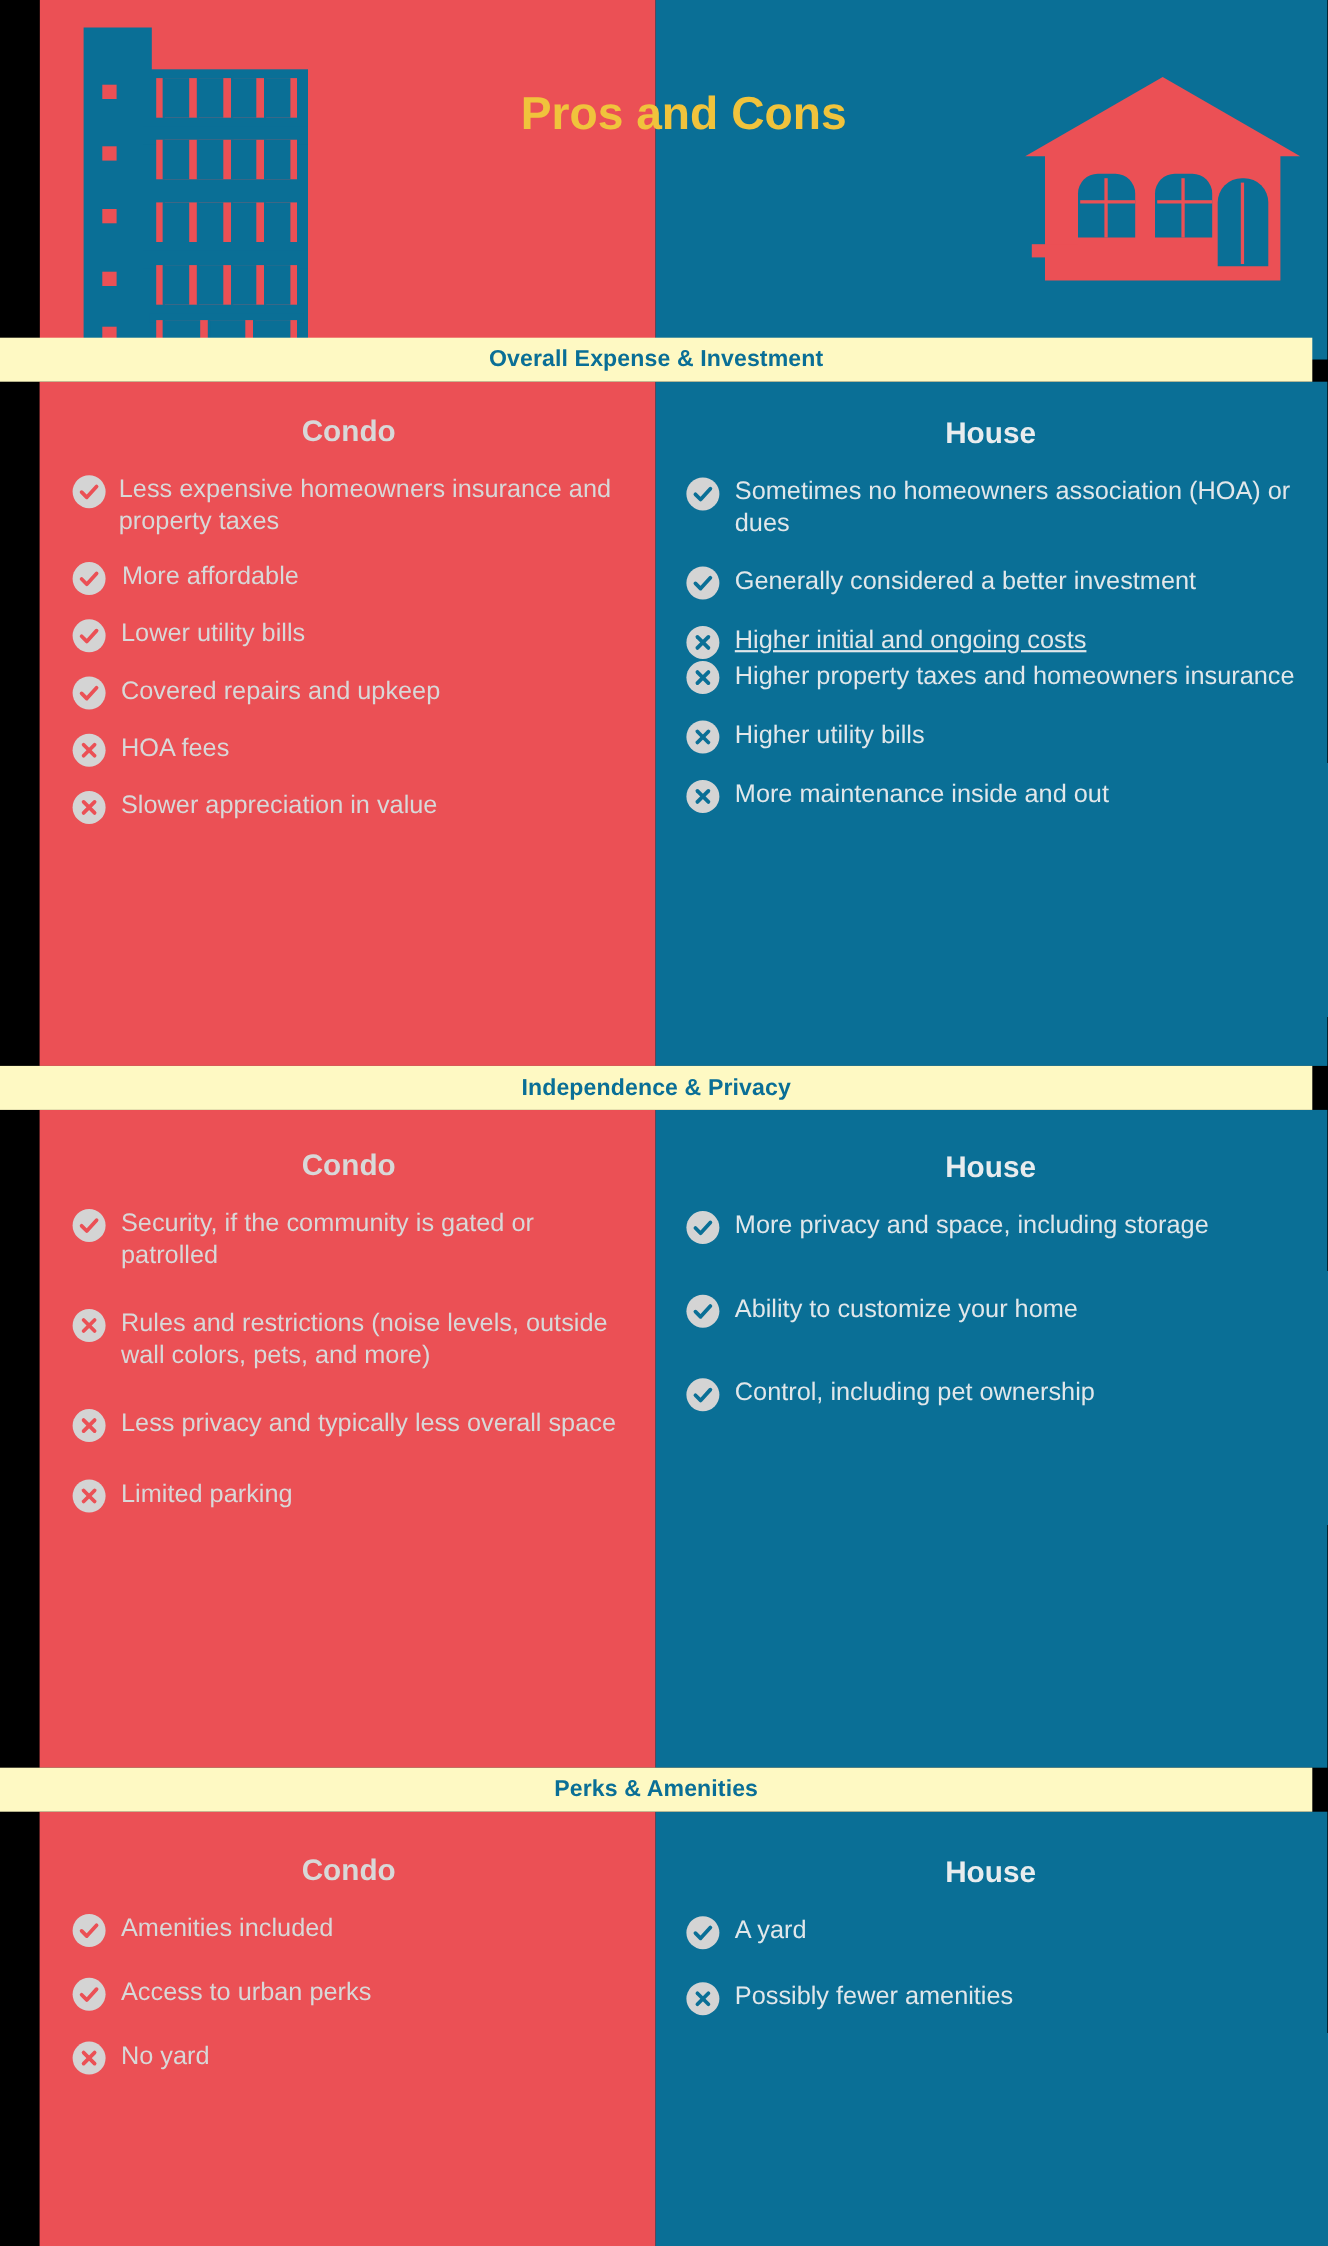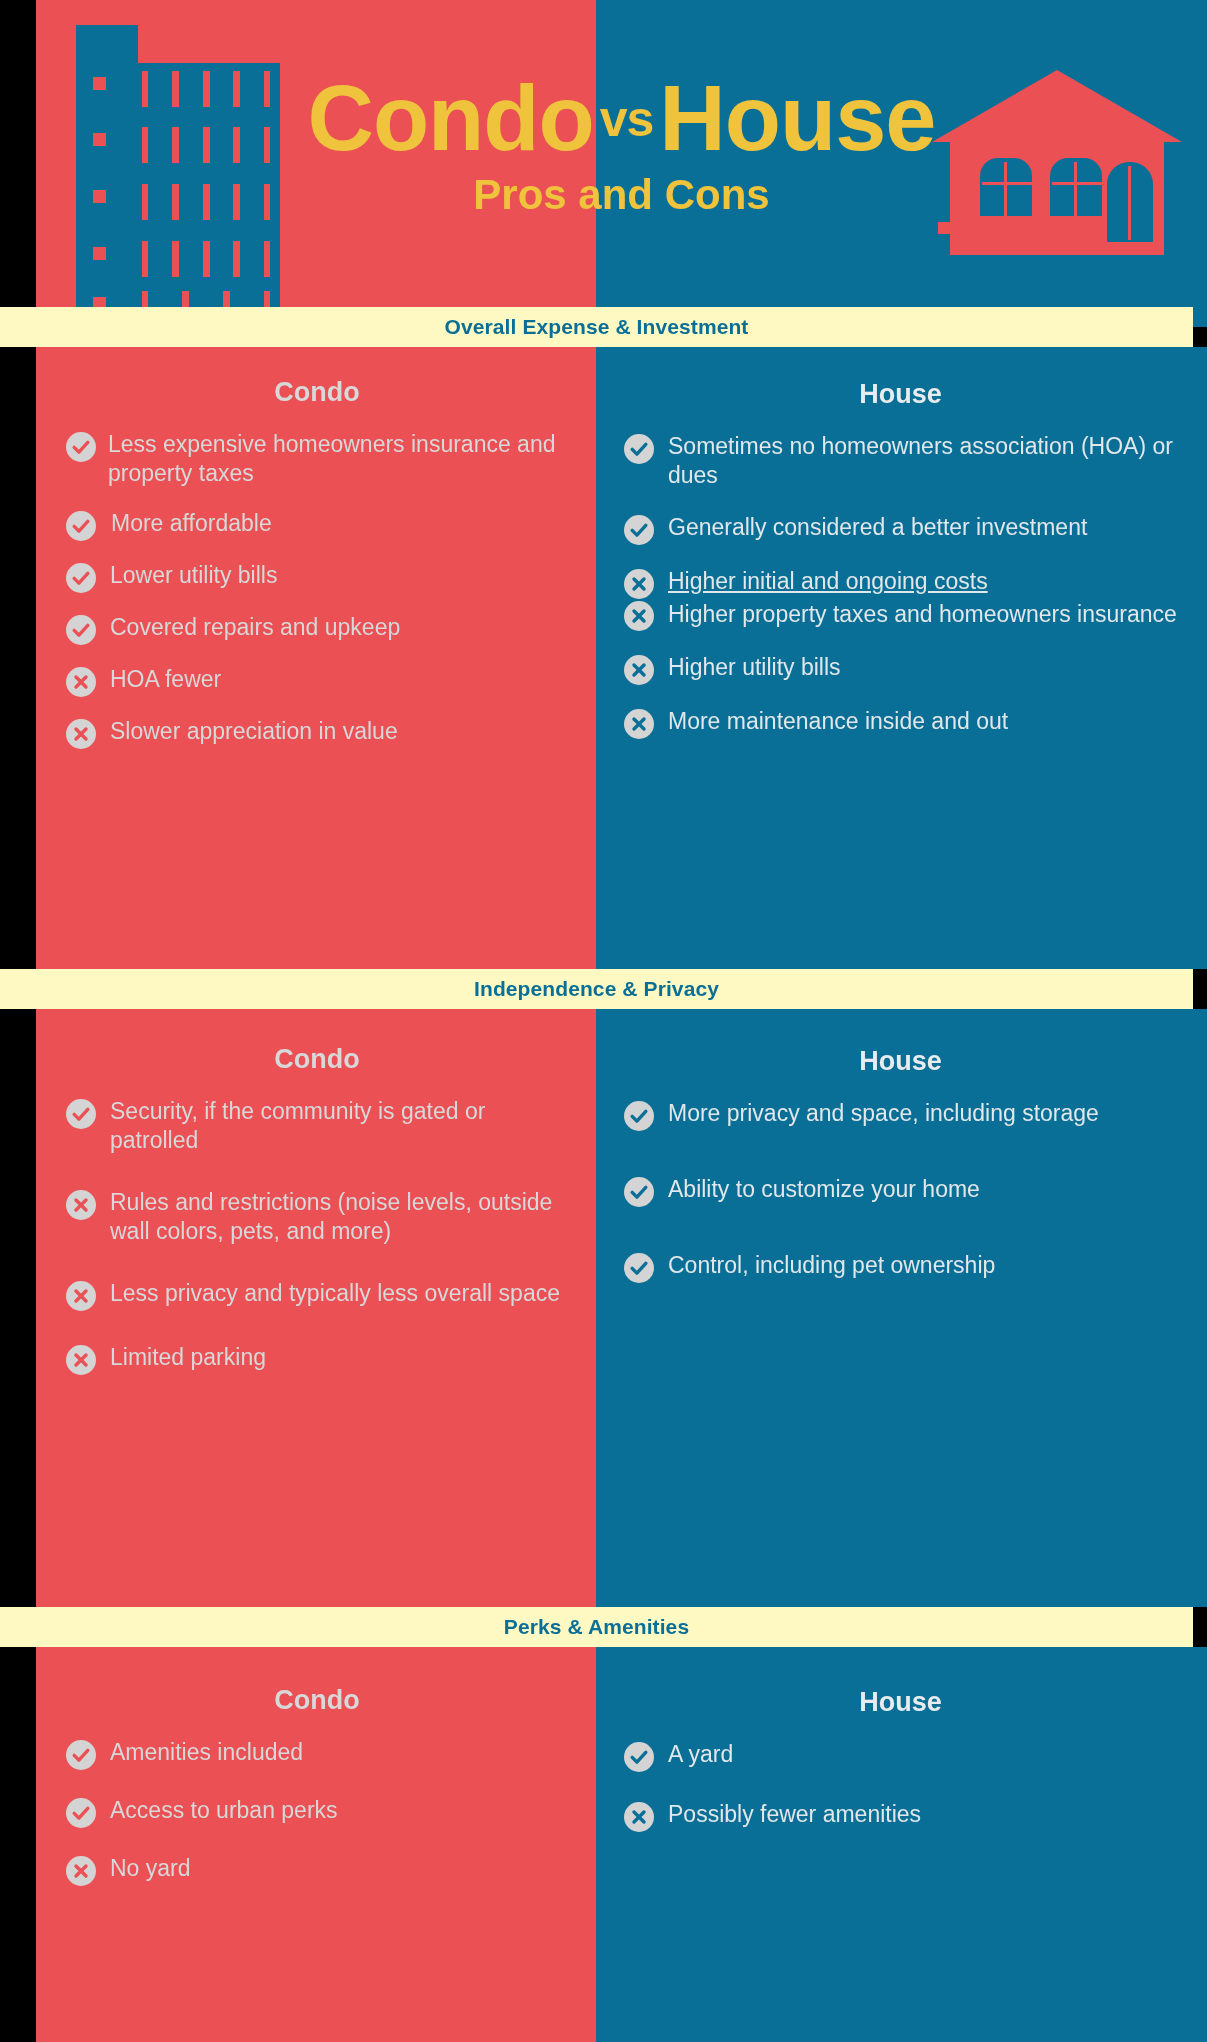--- a/index.html
+++ b/index.html
@@ -275,21 +275,20 @@
         <div class="house-pane" style="left:142px;top:92px;height:54px"></div>
         <div class="house-pane" style="left:120px;top:112px;width:50px;height:3px"></div>
         <div class="house-door"></div>
         <div class="house-pane" style="left:196px;top:96px;height:74px"></div>
         <div class="house-step"></div>
       </div>
     </div>
   </div>
 
   <div id="title-wrap">
-    <div id="main-title"><span>Condo</span><span class="vs">vs</span><span>House</span></div>
     <div id="subtitle">Pros and Cons</div>
   </div>
 
   <div class="band" style="top:307px">
     <span class="band-label">Overall Expense &amp; Investment</span>
   </div>
 
   <div class="section" style="top:347px;height:622px">
     <div class="col-condo" style="padding-top:30px">
       <div class="col-title">Condo</div>
@@ -326,21 +325,21 @@
             </span>
             <span>Covered repairs and upkeep</span>
           </li>
           <li style="margin-bottom: 20px;">
             <span class="ic">
               <svg viewBox="0 0 30 30">
                 <line x1="10" y1="10" x2="20" y2="20"></line>
                 <line x1="20" y1="10" x2="10" y2="20"></line>
               </svg>
             </span>
-            <span>HOA fewer</span>
+            <span>HOA fees</span>
           </li>
           <li style="margin-bottom: 20px;">
             <span class="ic">
               <svg viewBox="0 0 30 30">
                 <line x1="10" y1="10" x2="20" y2="20"></line>
                 <line x1="20" y1="10" x2="10" y2="20"></line>
               </svg>
             </span>
             <span>Slower appreciation in value</span>
           </li>

